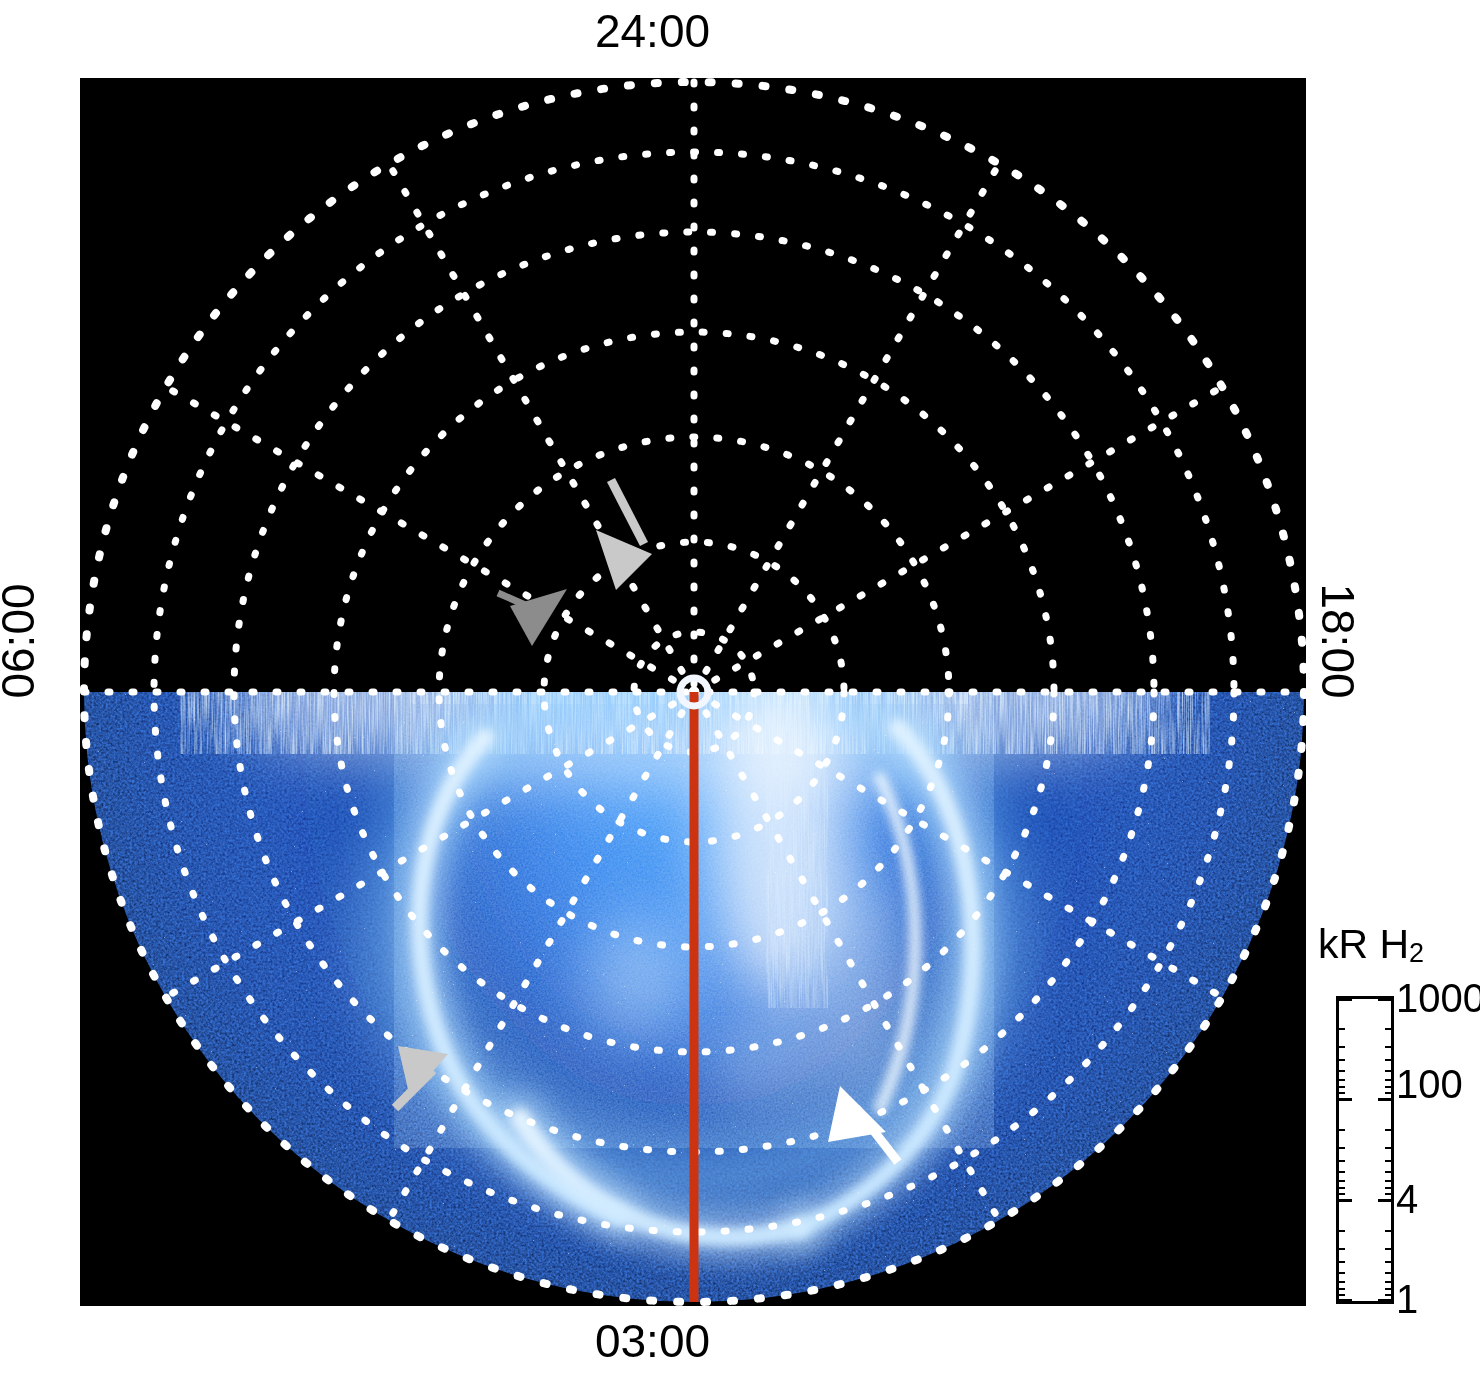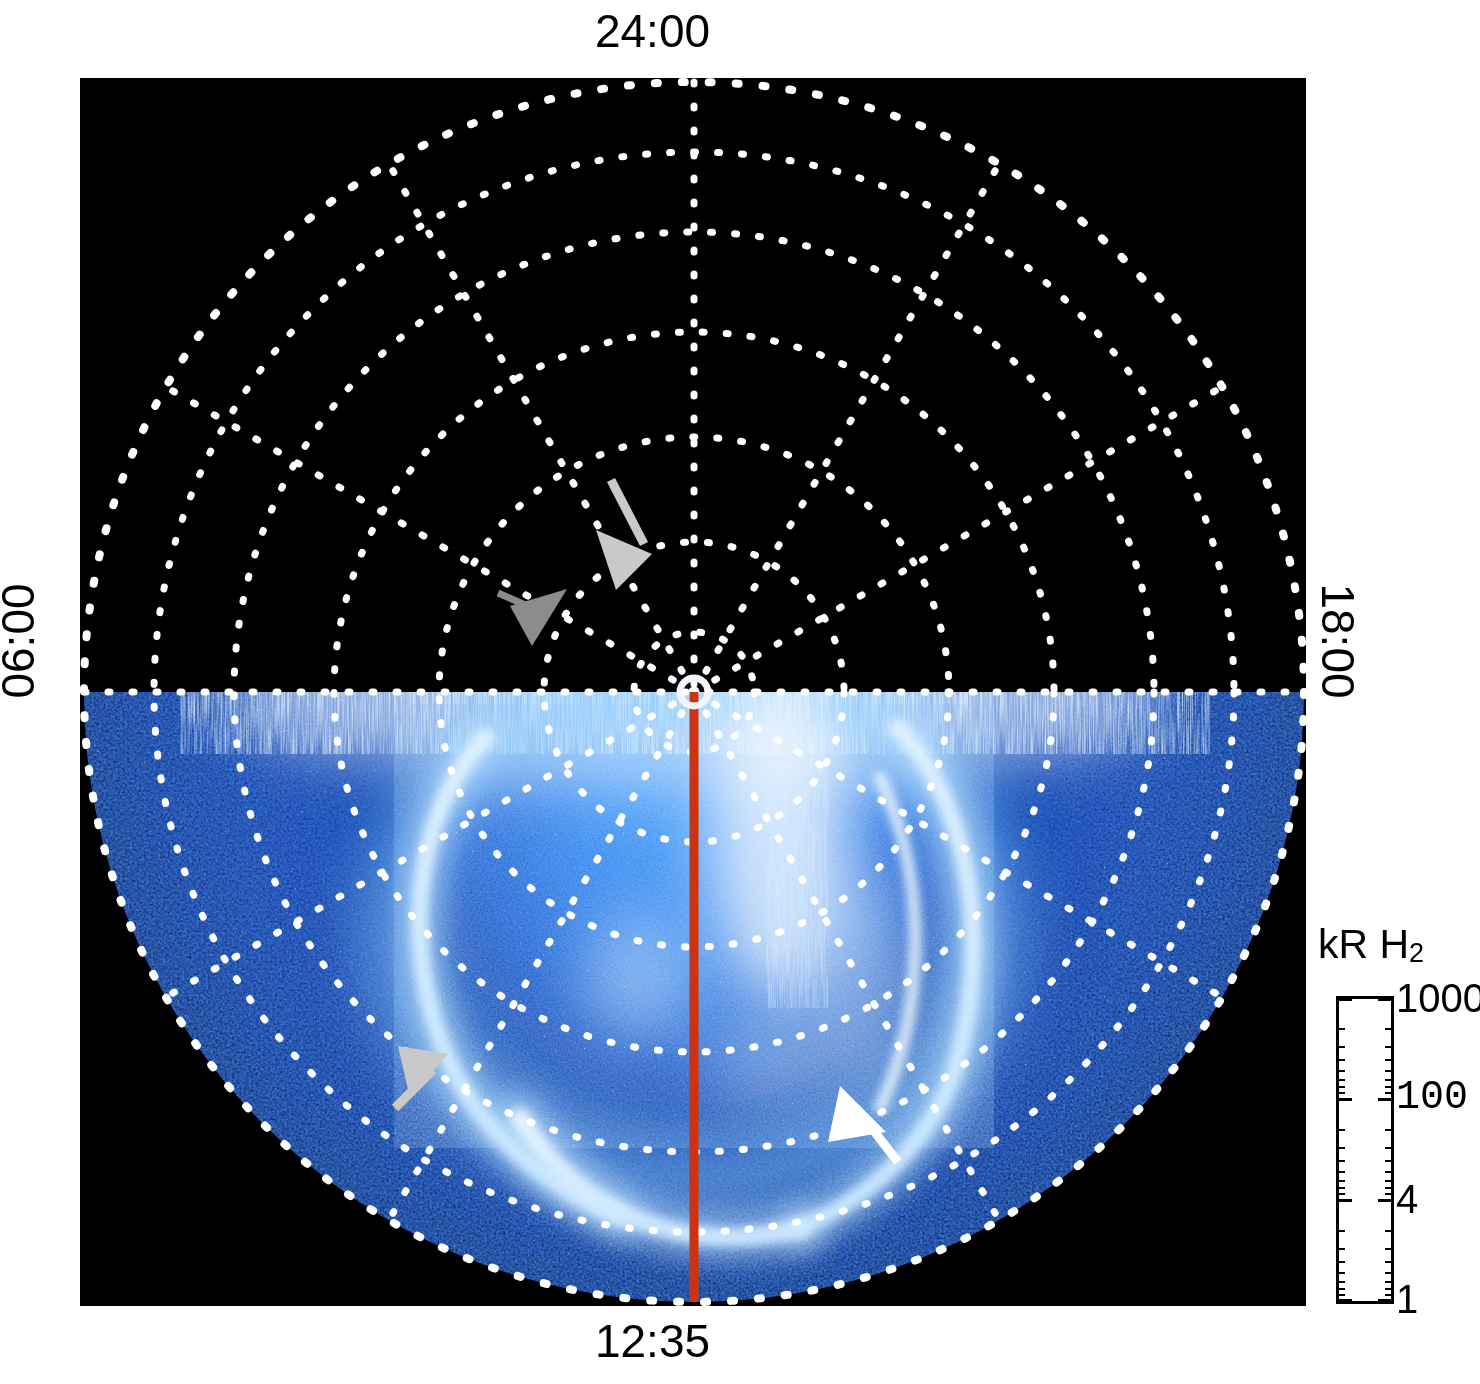--- a/index.html
+++ b/index.html
@@ -45,21 +45,21 @@
   .cb-ticklabel{position:absolute;font-size:40px;line-height:1;color:#000;white-space:nowrap;left:60px;}
   .cb-tick{position:absolute;left:0;height:3px;background:#000;}
   .cb-minortick{position:absolute;height:2px;background:#000;}
   #cbar-title{position:absolute;left:1318px;top:924px;font-size:41px;line-height:1;white-space:nowrap;}
   #cbar-title sub{font-size:27px;vertical-align:-4px;}
 </style>
 </head>
 <body>
 
 <div class="lbl" id="lbl-top">24:00</div>
-<div class="lbl" id="lbl-bottom">12:35</div>
+<div class="lbl" id="lbl-bottom">03:00</div>
 <div class="lbl" id="lbl-left">06:00</div>
 <div class="lbl" id="lbl-right">18:00</div>
 
 <div id="plot">
   <svg id="data-clip" width="1226" height="1228" viewBox="0 0 1226 1228">
     <defs>
 
       <clipPath id="clipLower">
         <path d="M 4 614 A 610 610 0 0 0 1224 614 Z"></path>
       </clipPath>
@@ -280,16 +280,16 @@
   <div class="cb-minortick" style="top:197px;width:9px;left:49px;"></div>
   <div class="cb-minortick" style="top:234px;width:9px;left:49px;"></div>
   <div class="cb-minortick" style="top:252px;width:9px;left:49px;"></div>
   <div class="cb-minortick" style="top:265px;width:9px;left:49px;"></div>
   <div class="cb-minortick" style="top:276px;width:9px;left:49px;"></div>
   <div class="cb-minortick" style="top:285px;width:9px;left:49px;"></div>
   <div class="cb-minortick" style="top:292px;width:9px;left:49px;"></div>
   <div class="cb-minortick" style="top:298px;width:9px;left:49px;"></div>
 
   <div class="cb-ticklabel" style="top:-18px;">1000</div>
-  <div class="cb-ticklabel" style="top:82px;font-family:Liberation Mono, monospace;">100</div>
+  <div class="cb-ticklabel" style="top:68px;">100</div>
   <div class="cb-ticklabel" style="top:183px;">4</div>
   <div class="cb-ticklabel" style="top:283px;">1</div>
 </div>
 
 </body></html>

